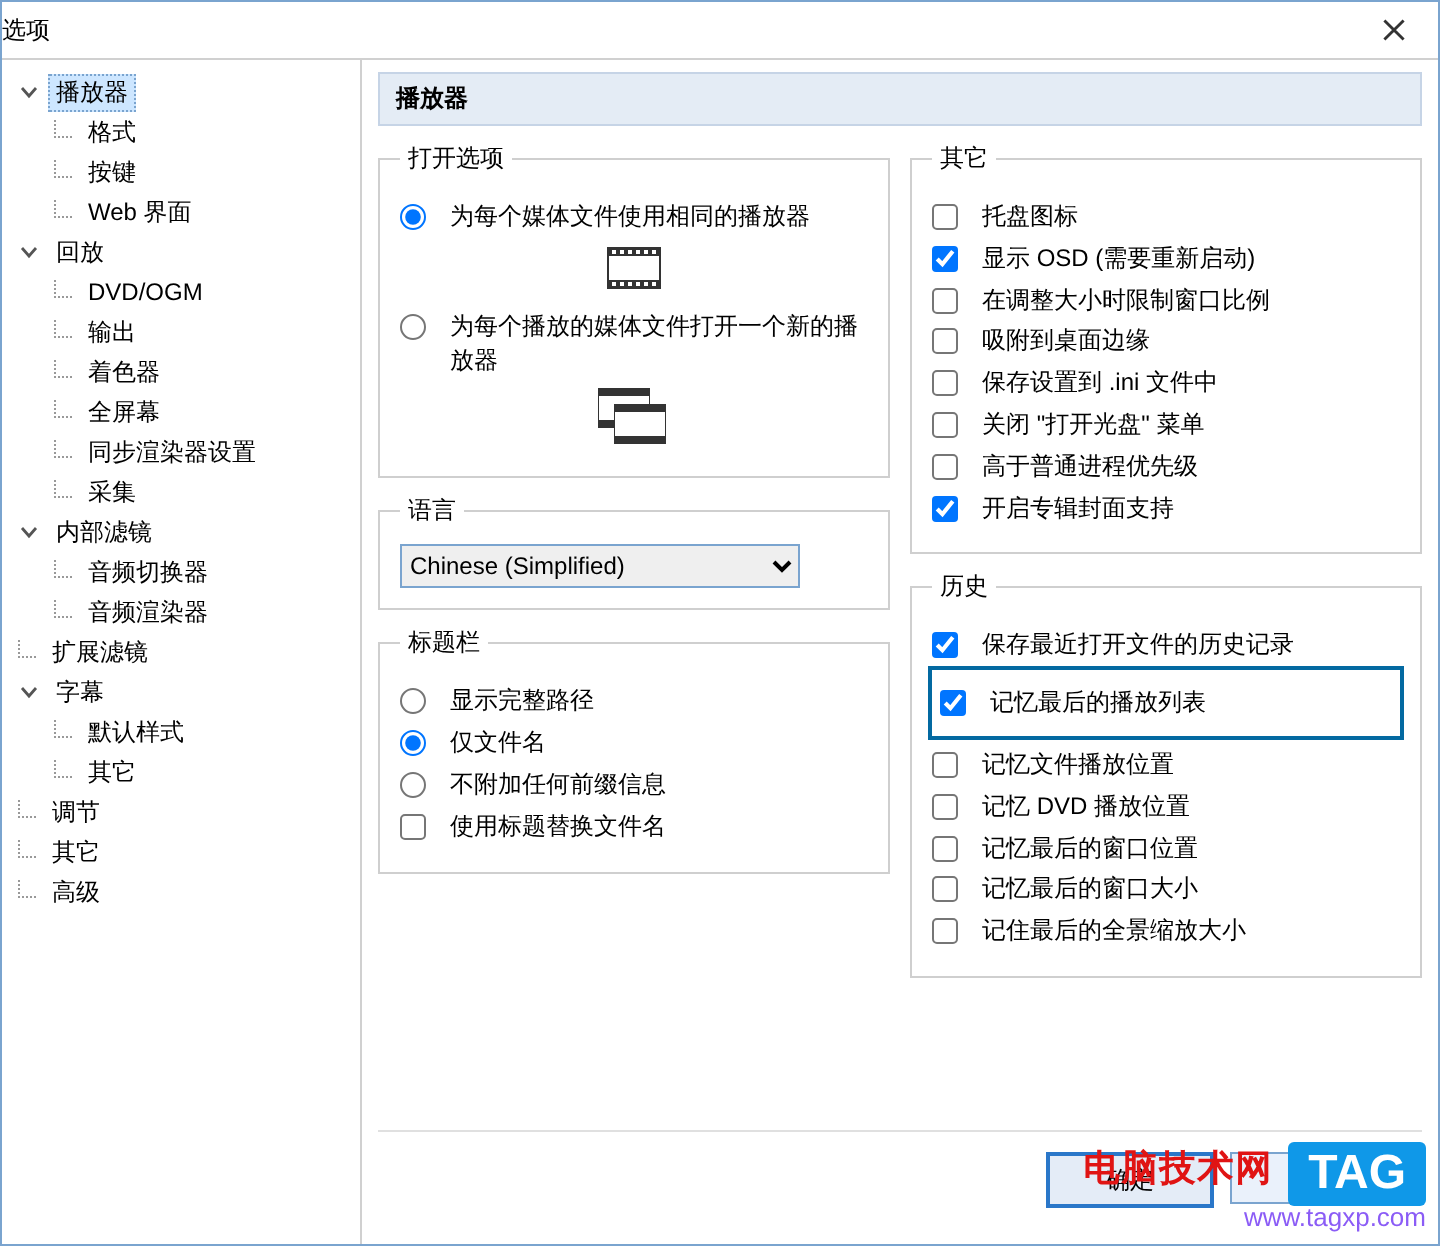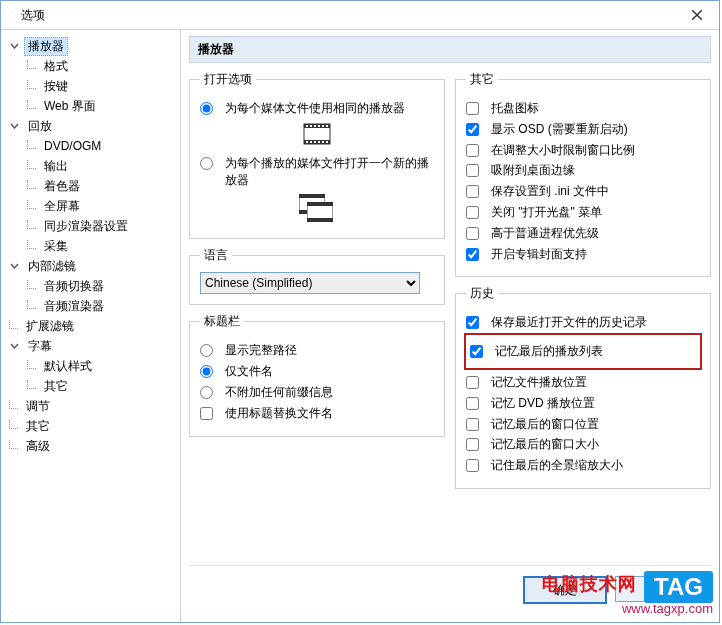--- a/index.html
+++ b/index.html
@@ -19,21 +19,21 @@
     border: 1px solid #7aa4cf;
     box-sizing: border-box;
     position: relative;
     display:flex;
     flex-direction:column;
   }
   .titlebar {
     height: 28px;
     display: flex;
     align-items: center;
-    padding: 0 4px 0 20px;
+    padding: 0 4px 0 0;
     border-bottom: 1px solid #d0d0d0;
   }
   .titlebar .title { flex:1; font-size:12px; }
   .close-btn {
     width: 44px;
     height: 28px;
     display:flex;
     align-items:center;
     justify-content:center;
     margin-right:-4px;
@@ -120,28 +120,28 @@
   .film-stack {
     width:36px; height:30px;
     margin:6px auto 4px auto;
     position:relative;
   }
   .film-stack .f {
     position:absolute; width:26px; height:20px;
   }
 
   select {
-    width:220px;
+    width:200px;
     height:22px;
     font-size:12px;
     border:1px solid #7aa4cf;
   }
 
   .highlight {
-    border:2px solid #b91c1c;
+    border:2px solid #0369a1;
     padding:4px 4px;
     margin:-2px -2px 2px -2px;
   }
 
   .footer {
     display:flex;
     justify-content:flex-end;
     gap:8px;
     padding:10px 14px;
     border-top:1px solid #e0e0e0;
@@ -174,21 +174,21 @@
     display:inline-block;
     background:#0f98e8;
     color:#fff;
     font-weight:bold;
     font-size:24px;
     padding:2px 10px;
     border-radius:3px;
     vertical-align:middle;
     margin-left:4px;
   }
-  .wm .l2 { color:#be185d; font-size:13px; margin-top:-2px;}
+  .wm .l2 { color:#8b5cf6; font-size:13px; margin-top:-2px;}
 </style>
 </head>
 <body>
 
 <div class="window">
   <div class="titlebar">
     <span class="title">选项</span>
     <div class="close-btn">
       <svg viewBox="0 0 10 10">
           <path d="M1 1 L9 9 M9 1 L1 9" stroke="#333" stroke-width="1.2"></path>

